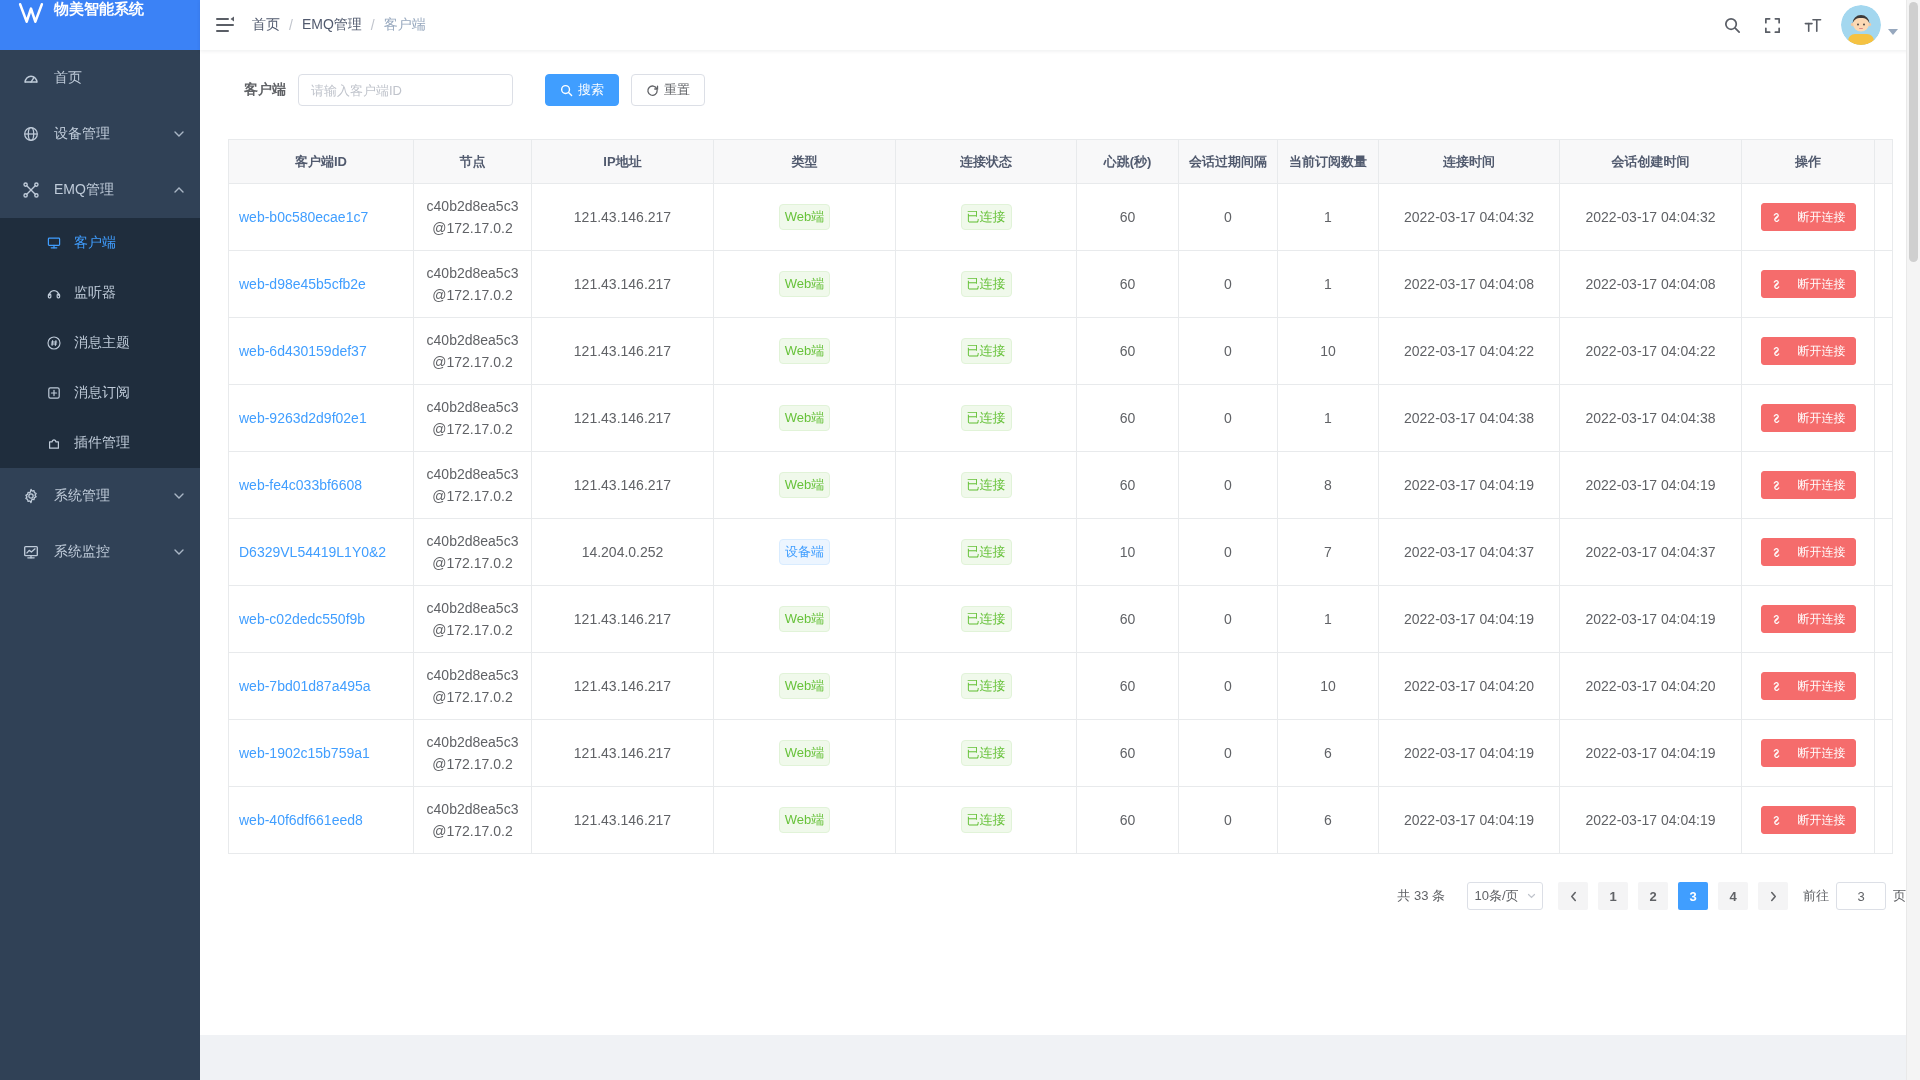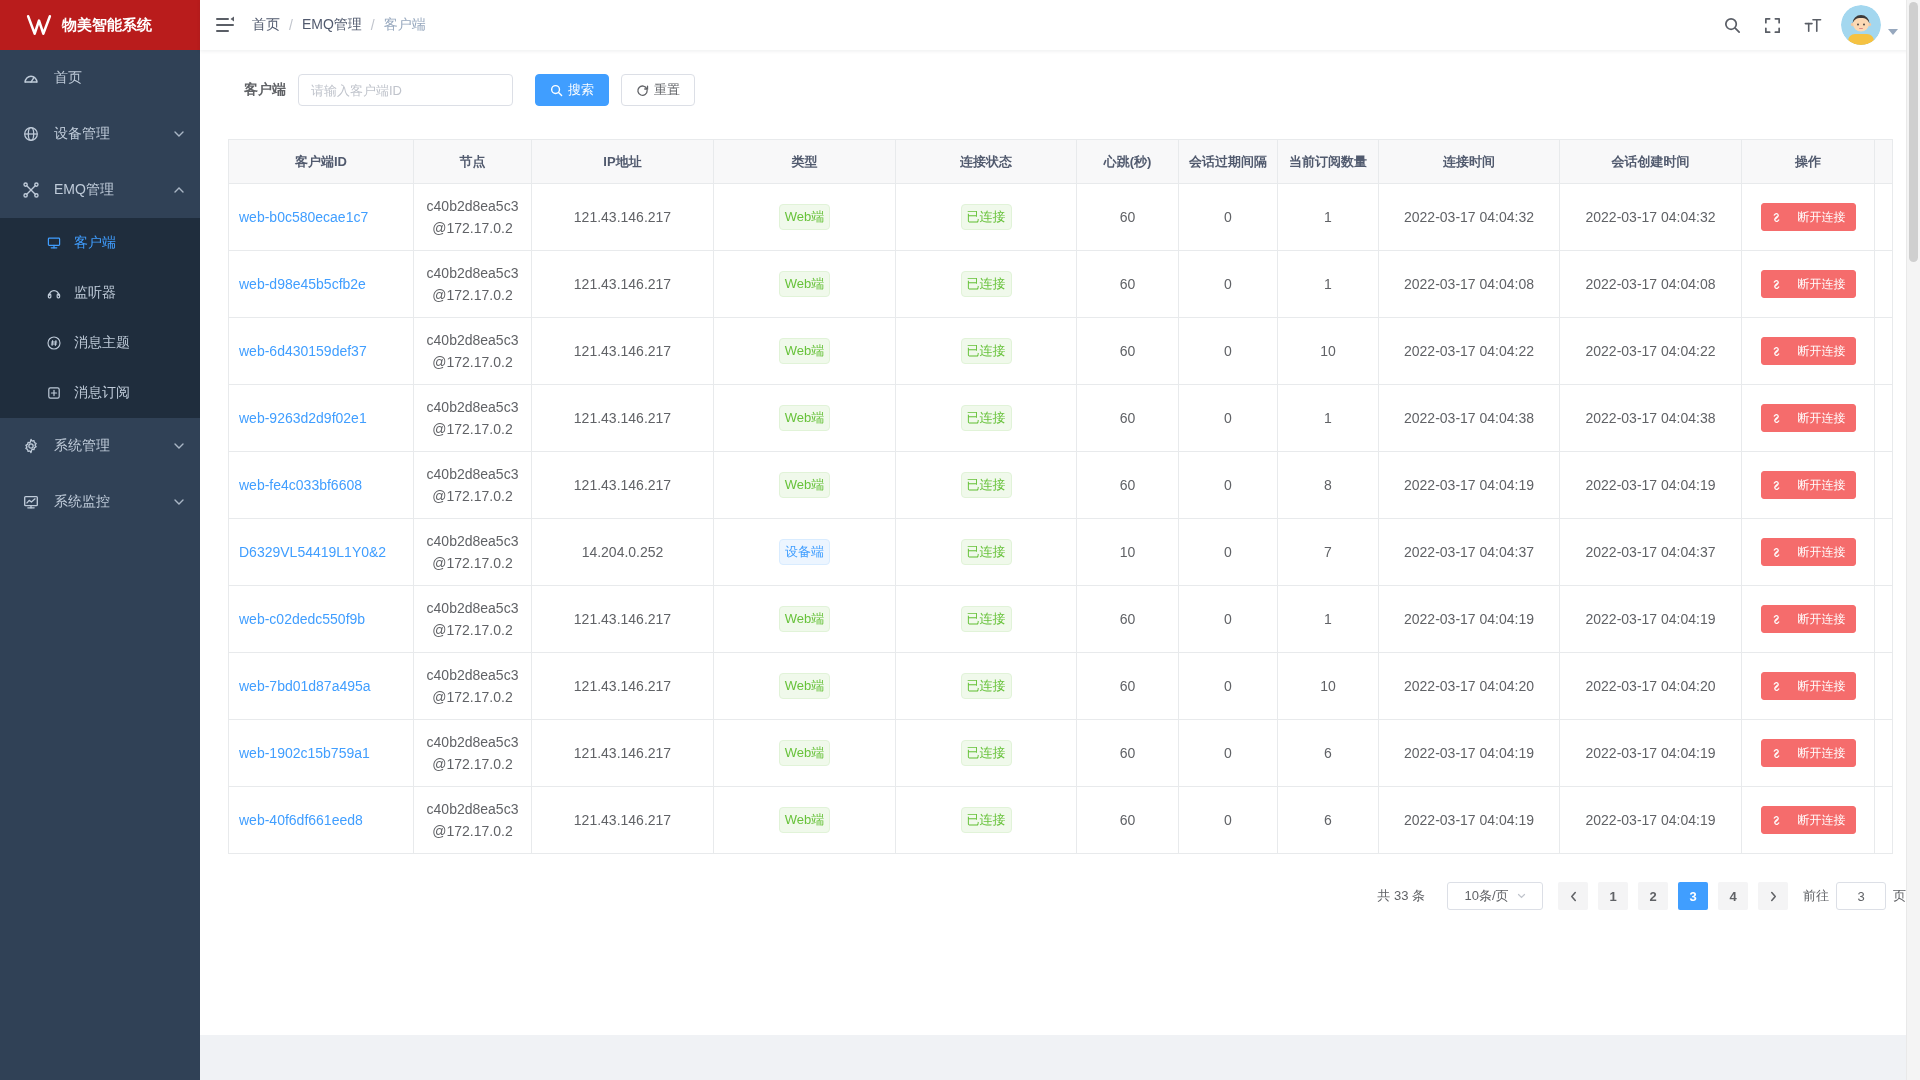--- a/index.html
+++ b/index.html
@@ -2,21 +2,21 @@
 <html><head>
 <meta charset="utf-8">
 <style>
   *{box-sizing:border-box;margin:0;padding:0}
   html,body{width:1920px;height:1080px;overflow:hidden}
   body{font-family:"Liberation Sans","DejaVu Sans",sans-serif;background:#f0f2f5;color:#606266;font-size:14px}
   .layout{display:flex;width:1920px;height:1080px}
 
   
   .sidebar{width:200px;min-width:200px;height:1080px;background:#304156;color:#bfcbd9;overflow:hidden}
-  .logo-bar{height:50px;display:flex;align-items:center;gap:10px;padding-left:26px;background:#b91c1c;color:#fff}
+  .logo-bar{height:50px;display:flex;align-items:flex-start;gap:10px;padding-left:18px;background:#3b82f6;color:#fff}
   .logo-mark{width:26px;height:26px;display:flex;align-items:center;justify-content:center}
   .logo-title{font-size:15px;font-weight:bold;color:#fff;white-space:nowrap}
   .menu-item{height:56px;display:flex;align-items:center;padding:0 16px 0 22px;cursor:pointer;font-size:14px}
   .menu-item .mi-icon{width:18px;height:18px;margin-right:14px;flex:0 0 18px}
   .menu-item .mi-label{flex:1;white-space:nowrap}
   .menu-item .mi-chevron{width:10px;height:8px;opacity:.85}
   .submenu{background:#1f2d3d}
   .submenu .menu-item{height:50px;padding-left:46px;font-size:14px}
   .submenu .menu-item .mi-icon{width:16px;height:16px;flex:0 0 16px;margin-right:12px}
   .menu-item.active{color:#409eff}
@@ -36,21 +36,21 @@
   .caret-down{width:0;height:0;border-left:5px solid transparent;border-right:5px solid transparent;border-top:6px solid #97a8be;margin-top:14px}
 
   .app-content{background:#fff;height:985px;padding:0 14px 0 28px;overflow:hidden}
 
   
   .search-row{display:flex;align-items:center;margin:24px 0 0 16px;height:32px}
   .search-label{font-weight:bold;color:#606266;margin-right:12px;font-size:14px}
   .search-input{width:215px;height:32px;border:1px solid #dcdfe6;border-radius:4px;padding:0 12px;font-size:13px;color:#606266;outline:none;font-family:inherit}
   .search-input::placeholder{color:#c0c4cc}
   .btn{height:32px;display:inline-flex;align-items:center;gap:5px;border-radius:4px;font-size:13px;padding:0 14px;cursor:pointer;font-family:inherit}
-  .btn-primary{background:#409eff;border:1px solid #409eff;color:#fff;margin-left:22px}
+  .btn-primary{background:#409eff;border:1px solid #409eff;color:#fff;margin-left:32px}
   .btn-plain{background:#fff;border:1px solid #dcdfe6;color:#606266;margin-left:12px}
 
   
   .table-wrap{margin-top:33px}
   table{border-collapse:collapse;table-layout:fixed;width:1664px;font-size:14px}
   th,td{border:1px solid #e8eaec;overflow:hidden}
   thead th{background:#f8f8f9;color:#515a6e;font-weight:bold;font-size:13px;height:44px;text-align:center}
   tbody td{height:67px;color:#606266;text-align:center;background:#fff}
   td.cid{text-align:left;padding-left:10px}
   .id-link{color:#409eff;text-decoration:none;cursor:pointer}
@@ -58,21 +58,21 @@
   .tag{display:inline-block;height:26px;line-height:24px;padding:0 5px;border:1px solid transparent;border-radius:4px;font-size:13px}
   .tag[data-variant="green"]{color:#67c23a;background:#f0f9eb;border-color:#e1f3d8}
   .tag[data-variant="blue"]{color:#409eff;background:#ecf5ff;border-color:#d9ecff}
   .btn-danger{display:inline-flex;align-items:center;gap:16px;height:28px;padding:0 9px;background:#f56c6c;border:1px solid #f56c6c;color:#fff;border-radius:3px;font-size:12px;cursor:pointer;font-family:Liberation Mono, monospace}
   th.gutter{width:18px;padding:0}
   td.gutter-body{background:#fff}
 
   
   .pagination{display:flex;align-items:center;justify-content:flex-end;margin:28px 0 0 0;font-size:13px;color:#606266;height:28px}
   .pg-total{margin-right:22px}
-  .pg-size{width:96px;height:28px;border:1px solid #dcdfe6;border-radius:3px;display:flex;align-items:center;justify-content:center;gap:8px;color:#606266;cursor:pointer;background:#fff}
+  .pg-size{width:76px;height:28px;border:1px solid #dcdfe6;border-radius:3px;display:flex;align-items:center;justify-content:center;gap:8px;color:#606266;cursor:pointer;background:#fff}
   .pg-size .sel-caret{width:9px;height:6px;color:#c0c4cc}
   .pager{display:flex;align-items:center;margin-left:10px}
   .pg-btn{min-width:30px;height:28px;margin:0 5px;background:#f4f4f5;color:#606266;border-radius:2px;display:flex;align-items:center;justify-content:center;cursor:pointer;font-weight:bold;font-size:13px}
   .pg-btn.arrow{color:#606266}
   .pg-btn.active{background:#409eff;color:#fff;cursor:default}
   .pg-goto{display:flex;align-items:center;gap:7px;margin-left:10px}
   .goto-input{width:50px;height:28px;border:1px solid #dcdfe6;border-radius:3px;text-align:center;font-size:13px;color:#606266;outline:none;font-family:inherit}
 
   
   .v-scrollbar{position:fixed;right:0;top:0;width:14px;height:1080px;background:#f4f4f4;border-left:1px solid #e9e9e9;z-index:9}
@@ -176,20 +176,28 @@
       </div>
       <div class="menu-item">
         <span class="mi-icon">
           <svg viewBox="0 0 20 20" width="16" height="16" fill="none" stroke="currentColor" stroke-width="1.5" stroke-linecap="round">
               <rect x="3.5" y="3.5" width="13" height="13" rx="2"></rect>
               <line x1="10" y1="6.8" x2="10" y2="13.2"></line>
               <line x1="6.8" y1="10" x2="13.2" y2="10"></line>
             </svg>
         </span>
         <span class="mi-label">消息订阅</span>
+      </div>
+      <div class="menu-item">
+        <span class="mi-icon">
+          <svg viewBox="0 0 20 20" width="16" height="16" fill="none" stroke="currentColor" stroke-width="1.5" stroke-linejoin="round">
+              <path d="M4.5 8.5h3.2a2.3 2.3 0 1 1 4.6 0h3.2v8h-11z"></path>
+            </svg>
+        </span>
+        <span class="mi-label">插件管理</span>
       </div>
     </div>
 
     <div class="menu-item">
       <span class="mi-icon">
         <svg viewBox="0 0 20 20" width="18" height="18" fill="none" stroke="currentColor" stroke-width="1.4" stroke-linejoin="round">
             <path d="M10 2.6l1.1 1.9 2.2-.5.5 2.2 1.9 1.1-1.3 1.7 1.3 1.7-1.9 1.1-.5 2.2-2.2-.5L10 17.4l-1.1-1.9-2.2.5-.5-2.2-1.9-1.1L5.6 11 4.3 9.3l1.9-1.1.5-2.2 2.2.5z"></path>
             <circle cx="10" cy="10" r="2.4"></circle>
           </svg>
       </span>

